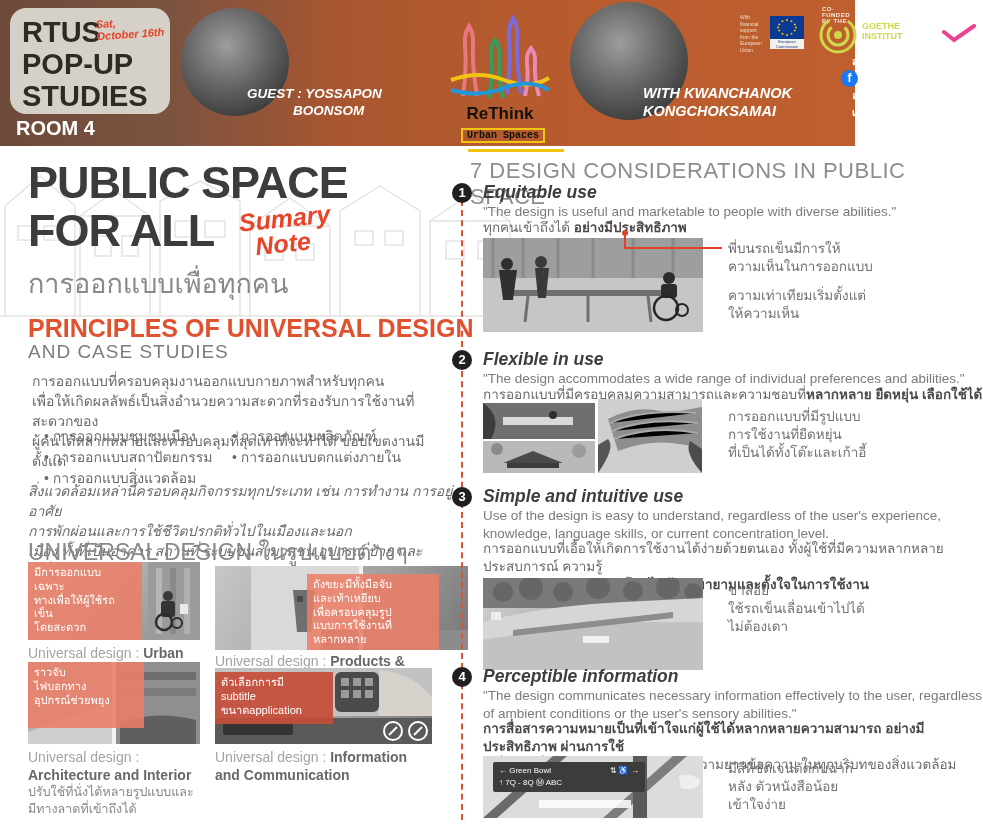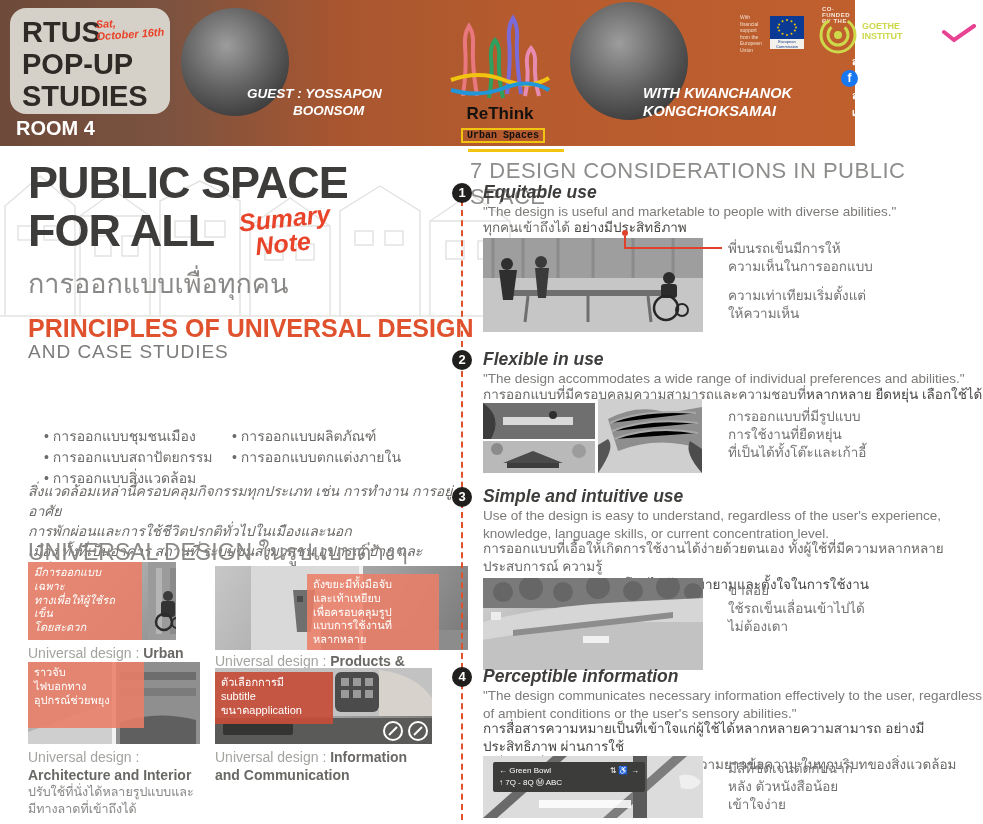--- a/index.html
+++ b/index.html
@@ -45,21 +45,21 @@
   .cap b{color:#6a6865;font-weight:700;}
   .cap-extra{font-size:12.5px;color:#8a8886;line-height:1.3;}
   
   .r-head{font-size:22px;color:#8f8d8b;letter-spacing:.5px;}
   .dash-line{border-left:2px dashed #e0512e;width:0;}
   .num-circle{width:20px;height:20px;border-radius:50%;background:#201f1d;color:#fff;font-weight:800;
               font-size:13px;text-align:center;line-height:20px;}
   .item-title{font-size:17.5px;font-weight:800;font-style:italic;color:#3e3d3b;}
   .quote{font-size:13.5px;color:#7c7a78;line-height:1.3;}
   .thai-line{font-size:13.5px;color:#6c6a68;line-height:1.35;}
-  .thai-line .bd{font-weight:400;color:#4a4947;}
+  .thai-line .bd{font-weight:700;color:#4a4947;}
   .ann{font-size:13.5px;color:#737373;line-height:1.35;}
   .cap1-red{color:#d5341f;font-weight:700;}
   .cap1-bold{font-weight:700;color:#4a4947;}
   .redline{background:#e0412b;}
   .reddot{width:6px;height:6px;border-radius:50%;background:#e0412b;}
   .sign{background:#3c3c3a;color:#fff;border-radius:2px;font-size:8px;line-height:1.5;padding:3px 6px;}
   .white-strip{background:rgba(255,255,255,.85);}
   .sketch{opacity:.75;}
 </style>
 </head>
@@ -188,40 +188,45 @@
   <div class="abs big-title" style="left:28px;top:208px;">FOR ALL</div>
   <div class="abs sumary" style="left:240px;top:206px;">
     <div>Sumary</div>
     <div style="padding-left:14px;">Note</div>
   </div>
   <div class="abs thai-sub" style="left:28px;top:262px;">การออกแบบเพื่อทุกคน</div>
 
   <div class="abs principles-h" style="left:28px;top:314px;">PRINCIPLES OF UNIVERSAL DESIGN</div>
   <div class="abs principles-sub" style="left:28px;top:341px;">AND CASE STUDIES</div>
 
+  <div class="abs body-th" style="left:32px;top:372px;width:420px;">
+    <div>การออกแบบที่ครอบคลุมงานออกแบบกายภาพสำหรับทุกคน</div>
+    <div>เพื่อให้เกิดผลลัพธ์เป็นสิ่งอำนวยความสะดวกที่รองรับการใช้งานที่สะดวกของ</div>
+    <div>ผู้คนได้หลากหลายและครอบคลุมที่สุดเท่าที่จะทำได้ ขอบเขตงานมีตั้งแต่</div>
+  </div>
 
   <div class="abs bullet" style="left:44px;top:426px;width:185px;">
     <div>• การออกแบบชุมชนเมือง</div>
     <div>• การออกแบบสถาปัตยกรรม</div>
     <div>• การออกแบบสิ่งแวดล้อม</div>
   </div>
   <div class="abs bullet" style="left:232px;top:426px;width:200px;">
     <div>• การออกแบบผลิตภัณฑ์</div>
     <div>• การออกแบบตกแต่งภายใน</div>
   </div>
 
   <div class="abs body-th" style="left:28px;top:482px;width:430px;font-style:italic;">
     <div>สิ่งแวดล้อมเหล่านี้ครอบคลุมกิจกรรมทุกประเภท เช่น การทำงาน การอยู่อาศัย</div>
     <div>การพักผ่อนและการใช้ชีวิตปรกติทั่วไปในเมืองและนอก</div>
     <div>เมือง ทั้งที่เป็นอาคาร สถานที่ ระบบขนส่งมวลชน อุปกรณ์ ป้าย และเครื่องใช้ต่างๆ</div>
   </div>
 
   <div class="abs ud-h" style="left:28px;top:534px;">UNIVERSAL DESIGN ในรูปแบบต่างๆ</div>
 
-  <div class="abs ph" style="left:28px;top:562px;width:148px;height:78px;font-style:italic;">
+  <div class="abs ph" style="left:28px;top:562px;width:172px;height:78px;">
     <svg width="172" height="78">
       <rect x="120" y="0" width="52" height="78" fill="#9b9b9b"></rect>
       <rect x="128" y="6" width="6" height="66" fill="#b5b5b5"></rect>
         <rect x="142" y="6" width="6" height="66" fill="#8a8a8a"></rect>
         <rect x="156" y="6" width="6" height="66" fill="#b0b0b0"></rect>
       <circle cx="140" cy="34" r="5" fill="#3a3a3a"></circle>
         <rect x="133" y="39" width="14" height="16" rx="3" fill="#333"></rect>
       <circle cx="136" cy="60" r="8" fill="none" stroke="#2d2d2d" stroke-width="2.5"></circle>
         <circle cx="149" cy="61" r="5" fill="none" stroke="#2d2d2d" stroke-width="2"></circle>
       <rect x="152" y="42" width="8" height="10" fill="#e9e9e9"></rect>

